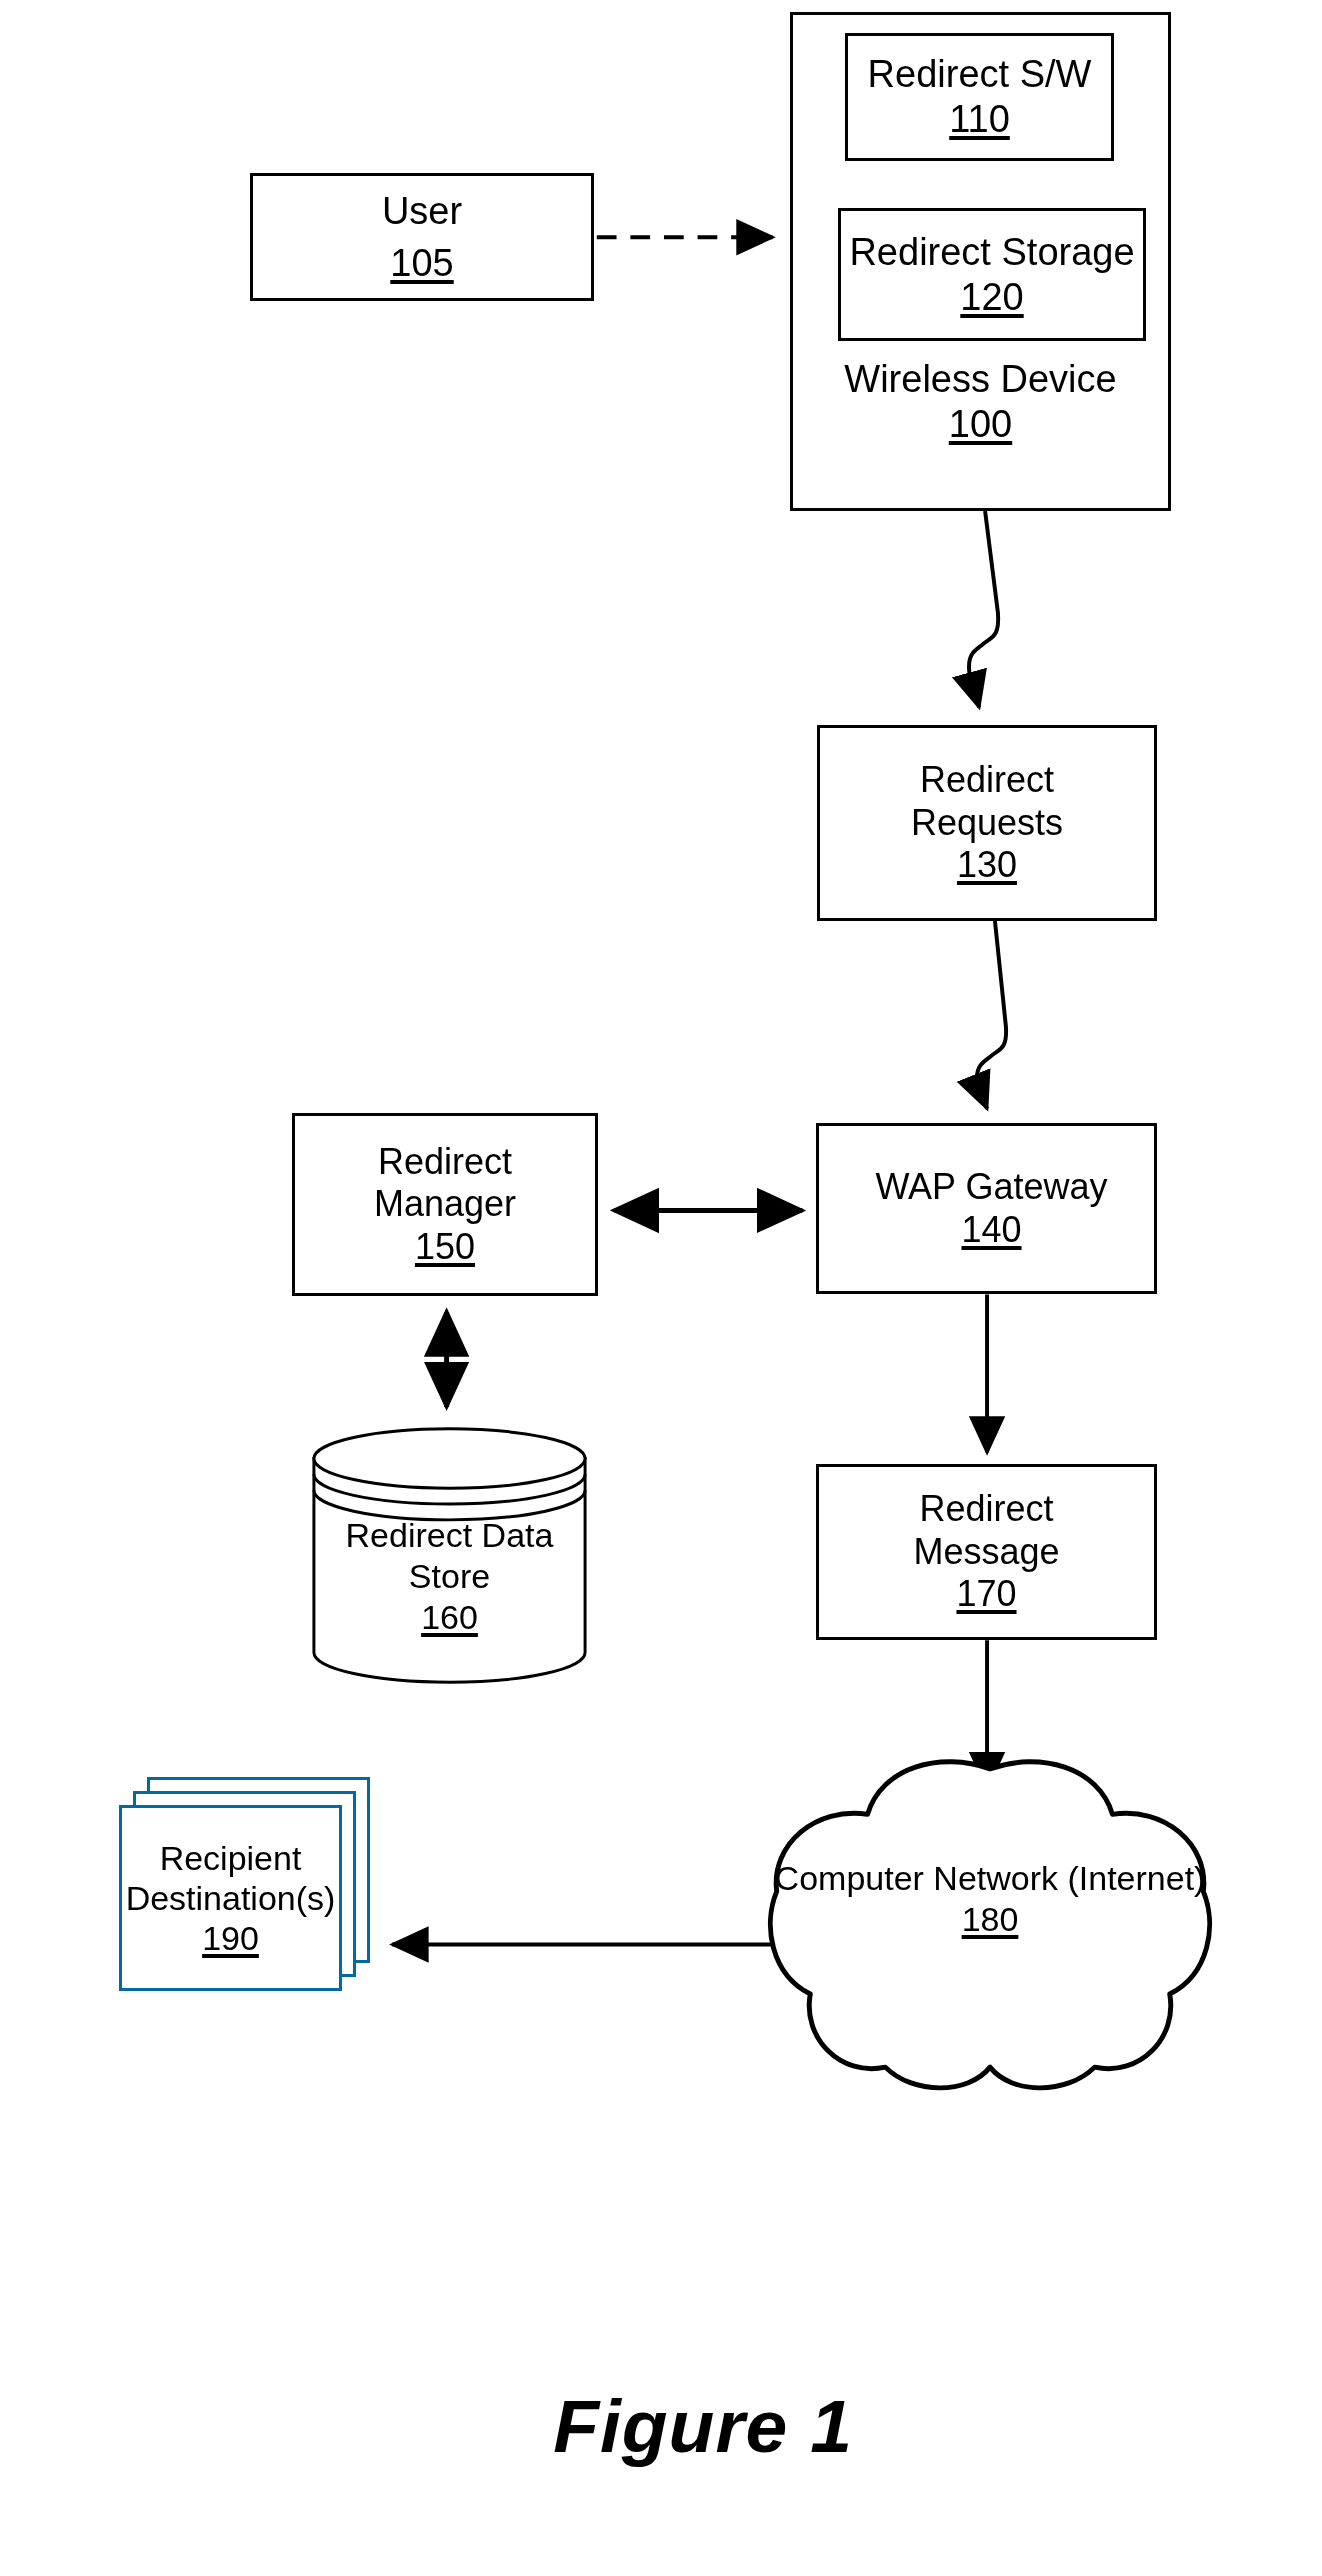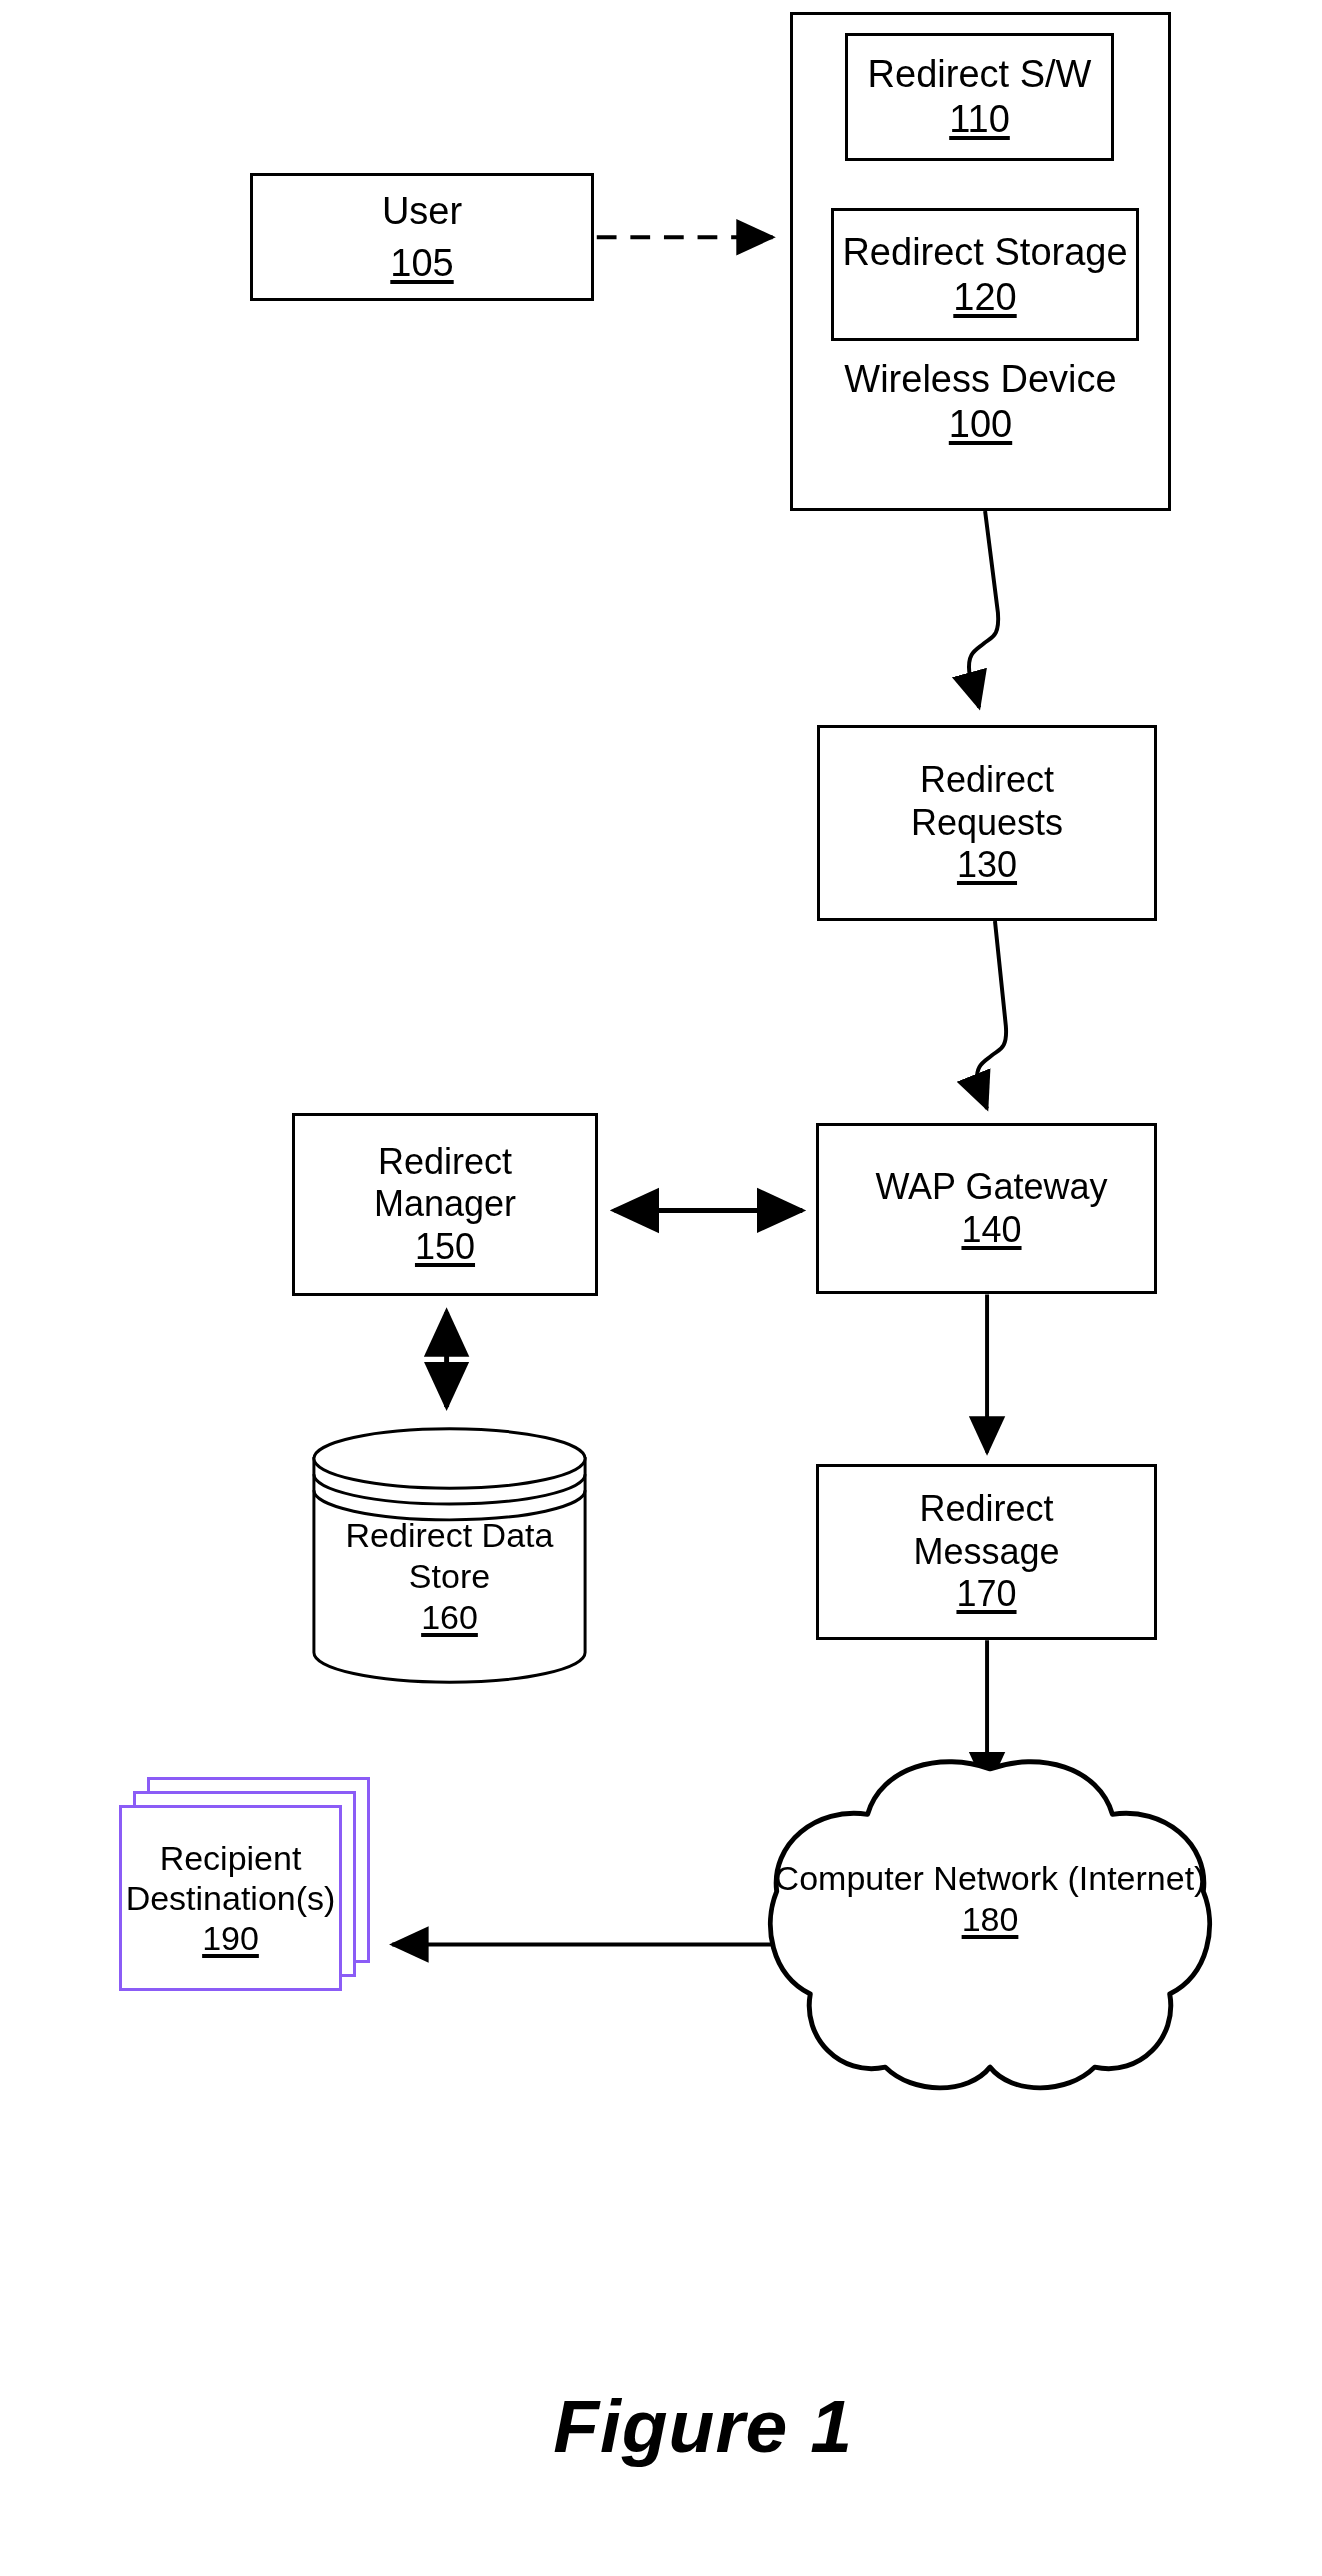--- a/index.html
+++ b/index.html
@@ -48,21 +48,21 @@
   #wireless-device {
     left: 790px; top: 12px; width: 381px; height: 499px;
     justify-content: flex-start;
     padding-top: 12px;
   }
   #redirect-sw {
     left: 52px; top: 18px; width: 269px; height: 128px;
     position: absolute;
   }
   #redirect-storage {
-    left: 38px; top: 193px; width: 308px; height: 133px;
+    left: 45px; top: 193px; width: 308px; height: 133px;
     position: absolute;
   }
   #wireless-device .own-label {
     position: absolute;
     left: 0; top: 342px; width: 100%;
     text-align: center;
   }
 
   
   #user-box {
@@ -103,21 +103,21 @@
   }
 
   
   #recipient-stack {
     position: absolute;
     left: 119px; top: 1777px; width: 257px; height: 227px;
   }
   .stackcard {
     position: absolute;
     box-sizing: border-box;
-    border: 3px solid #8b5cf6;
+    border: 3px solid #0369a1;
     background: #fff;
   }
   #recip-card-3 { left: 28px; top: 0px;  width: 223px; height: 186px; }
   #recip-card-2 { left: 14px; top: 14px; width: 223px; height: 186px; }
   #recip-card-1 {
     left: 0px; top: 28px; width: 223px; height: 186px;
     display: flex; flex-direction: column;
     align-items: center; justify-content: center;
     text-align: center; line-height: 1.18;
   }

